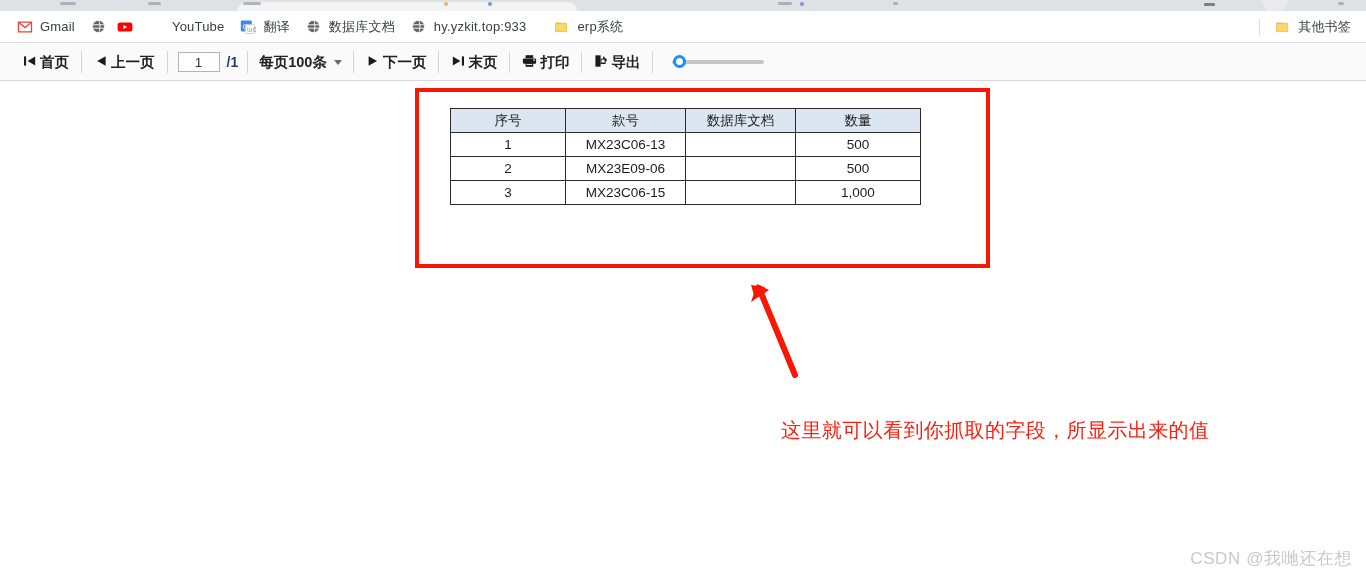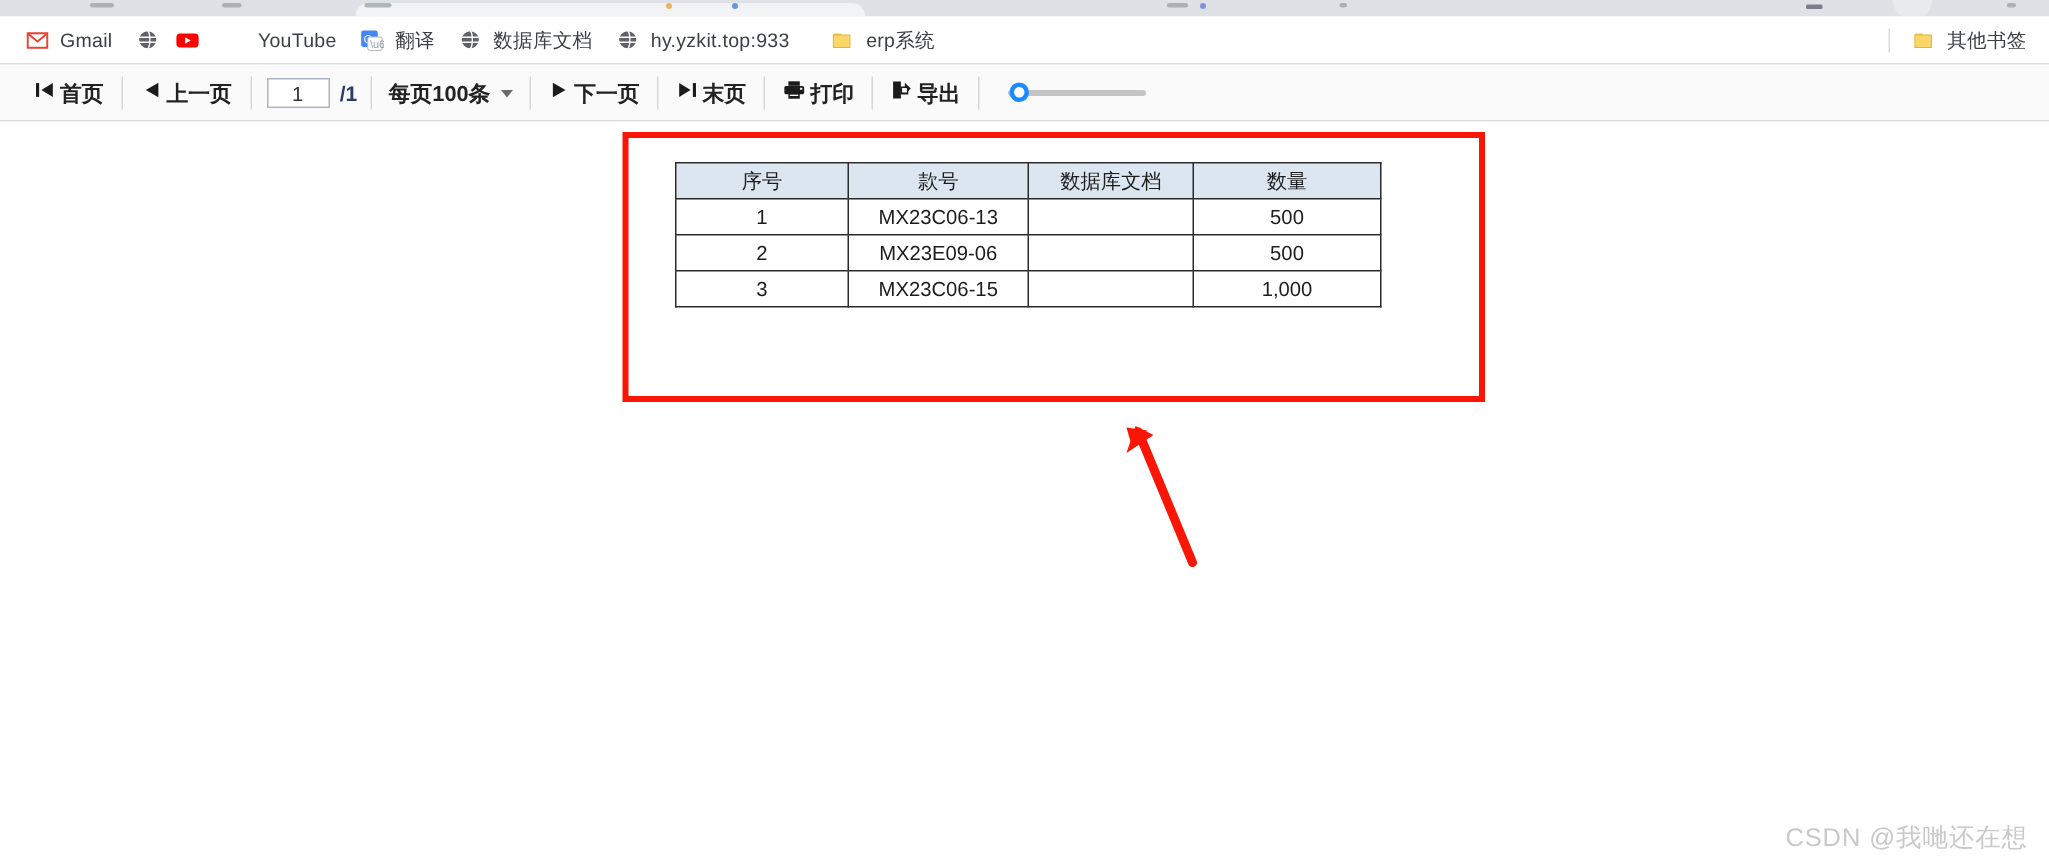--- a/index.html
+++ b/index.html
@@ -521,15 +521,16 @@
       </tr>
     </tbody>
   </table>
 
   <svg class="arrow-svg" viewBox="0 0 90 115">
     <path d="M60 99 L26 12 L20 23 L16 9 L30 11 L23 17 Z" fill="#fa1605"></path>
     <path d="M60 99 L24 12" stroke="#fa1605" stroke-width="6" stroke-linecap="round"></path>
     <path d="M22 8 L34 14 L16 26 Z" fill="#fa1605"></path>
   </svg>
 
+  <div class="annotation">这里就可以看到你抓取的字段，所显示出来的值</div>
 
   <div class="watermark">CSDN @我哋还在想</div>
 </div>
 
 </body></html>

